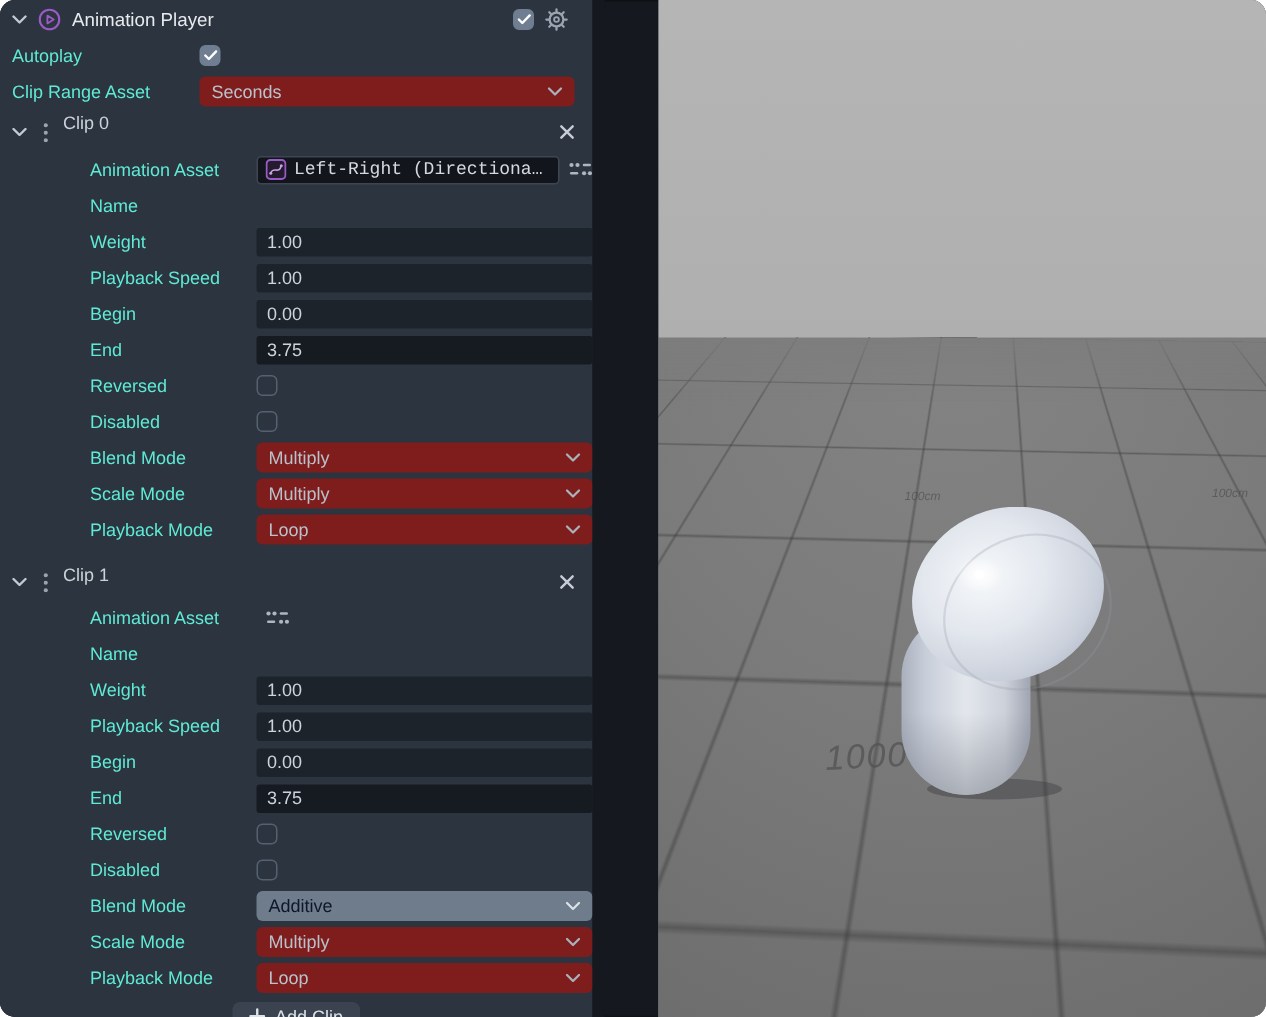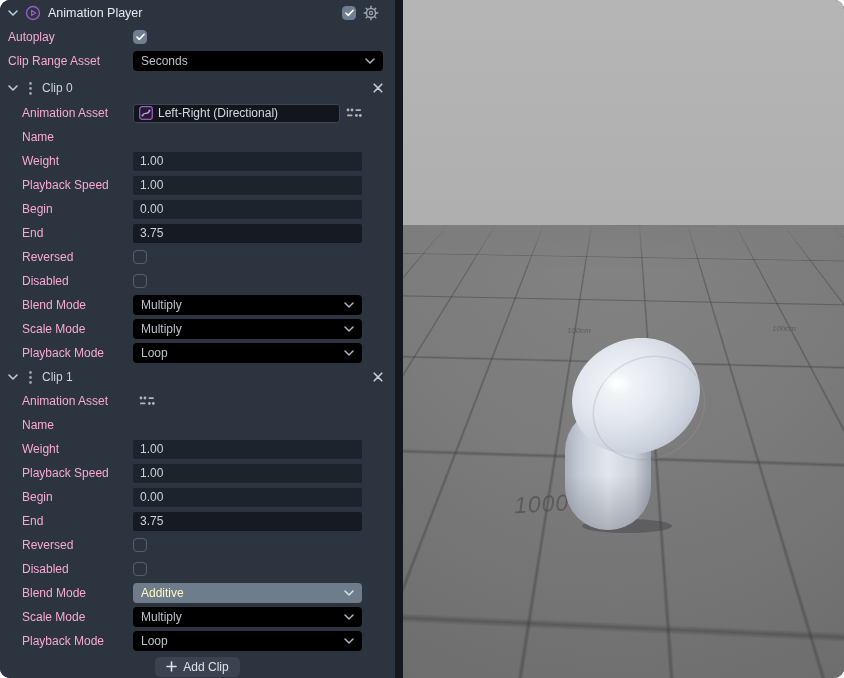--- a/index.html
+++ b/index.html
@@ -11,50 +11,50 @@
     box-shadow: inset 0 1px 0 rgba(0,0,0,0.3), inset 0 -1px 0 rgba(0,0,0,0.25);
   }
   
   .panel { width:395px; height:100%; background:var(--panel-bg,#2c3440); flex:none; padding-top:2px; }
   .p-header { display:flex; align-items:center; height:22px; padding:0 16px 0 8px; gap:7px; }
   .p-title { color:#e8ebee; font-size:12.5px; font-weight:500; }
   .sp { flex:1; }
   .icon { display:inline-flex; align-items:center; justify-content:center; flex:none; }
   .row { display:flex; align-items:center; height:24px; padding-left:8px; }
   .row.autoplay { height:25px; }
-  .row.indent { padding-left:22px; }
-  .lbl { width:125px; flex:none; color:#f9a8d4; font-size:12px; }
+  .row.indent { padding-left:22px;margin-left:38px; }
+  .lbl { width:125px; flex:none; color:#5eead4; font-size:12px; }
   .row.indent .lbl { width:111px; }
   .checkbox { width:14px; height:14px; border:1px solid #566170; border-radius:4px;
     display:flex; align-items:center; justify-content:center; background:transparent; cursor:pointer; }
   .checkbox svg { display:none; }
   .checkbox.checked { background:#6f7e90; border-color:#6f7e90; }
   .checkbox.checked svg { display:block; }
-  .select { width:229px; height:20px; background:#000000; border-radius:4px; display:flex;
+  .select { width:229px; height:20px; background:#7f1d1d; border-radius:4px; display:flex;
     align-items:center; justify-content:space-between; padding:0 8px; color:#b9c1cb; font-size:12px; cursor:pointer; }
   .select.wide { width:250px; }
-  .select.highlighted { background:var(--highlighted-dropdown,#6e7c8b); color:#fef9c3; }
+  .select.highlighted { background:var(--highlighted-dropdown,#6e7c8b); color:#0f172a; }
   .tfield { width:229px; height:19px; background:#1d232b; border:none; border-radius:2px;
     color:#ccd3da; font-size:12px; padding:0 7px; font-family:"Liberation Sans","DejaVu Sans",sans-serif; outline:none; }
   .tfield.dark { background:#161b22; }
   .assetfield { width:207px; height:19px; background:#12161c; border:1px solid #3e4652; border-radius:3px;
     display:flex; align-items:center; gap:5px; padding:0 5px; color:#d3d9df; font-size:12px; cursor:pointer;
-    white-space:nowrap; overflow:hidden; }
+    white-space:nowrap; overflow:hidden;font-family:Liberation Mono, monospace; }
   .assetfield .at { overflow:hidden; text-overflow:ellipsis; }
   .editbtn { margin-left:6px; cursor:pointer; }
-  .clip-header { display:flex; align-items:center; height:26px; padding:0 12px 0 8px; gap:5px; }
-  .clip-header.second { height:24px; }
+  .clip-header { display:flex; height:26px; padding:0 12px 0 8px; gap:5px; }
+  .clip-header.second { height:24px;margin-top:11px; }
   .clip-title { color:#ccd2d9; font-size:12px; margin-left:5px; }
   .addclip-row { display:flex; justify-content:center; align-items:center; height:19px; margin-top:4px; }
   .addclip-btn { display:flex; align-items:center; gap:6px; background:#3a434f; border:none; border-radius:5px;
     height:20px; padding:0 11px; color:#dfe3e8; font-size:12px; font-family:"Liberation Sans","DejaVu Sans",sans-serif; cursor:pointer; }
   
   .divider { width:8px; background:#15181e; flex:none; cursor:col-resize; }
   
-  .viewport { position:relative; flex:1; height:100%; overflow:hidden; background:var(--viewport-sky,#b2b2b2); }
+  .viewport { position:relative; flex:1; height:100%; overflow:hidden; background:var(--viewport-sky,#b2b2b2);margin-left:36px; }
   .sky { position:absolute; left:0; right:0; top:0; height:225px;
     background:linear-gradient(to bottom,#b5b5b5,#afafaf); }
   .ground { position:absolute; left:0; right:0; top:225px; bottom:0; overflow:hidden;
     background:radial-gradient(140% 150% at 48% -5%, #848484 0%, #7b7b7b 40%, #6b6b6b 85%, #626262 100%); }
   .gridwrap { position:absolute; inset:0; perspective:300px; perspective-origin:212px 0px; }
   .grid-plane { position:absolute; top:0; left:-2288px; width:5000px; height:5000px;
     transform-origin:50% 0; transform:rotateX(55deg) rotateZ(1.5deg);
     background-image:
       linear-gradient(rgba(58,58,58,0.45) 1.5px, transparent 1.5px),
       linear-gradient(90deg, rgba(58,58,58,0.45) 1.5px, transparent 1.5px);

